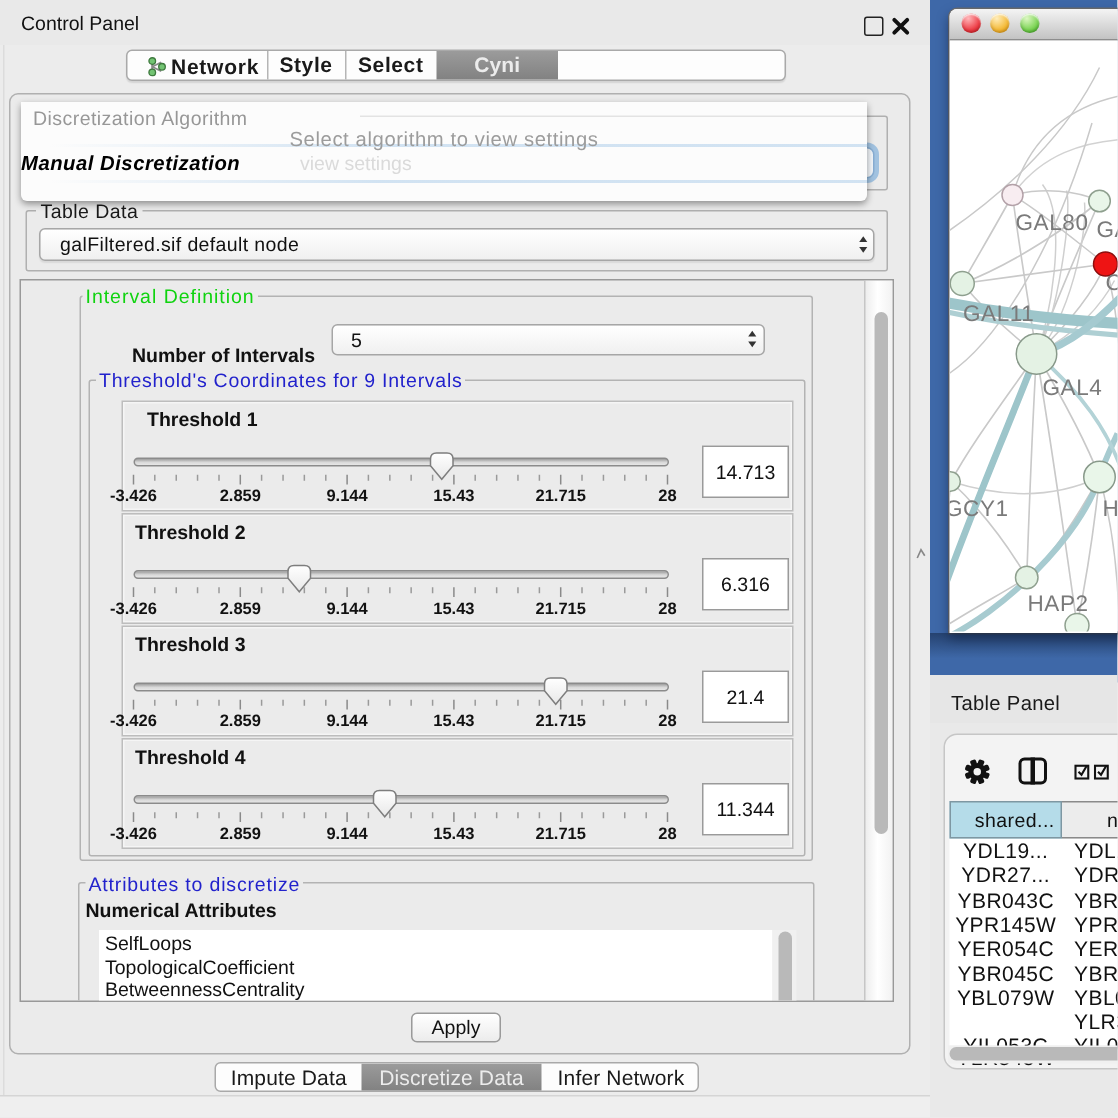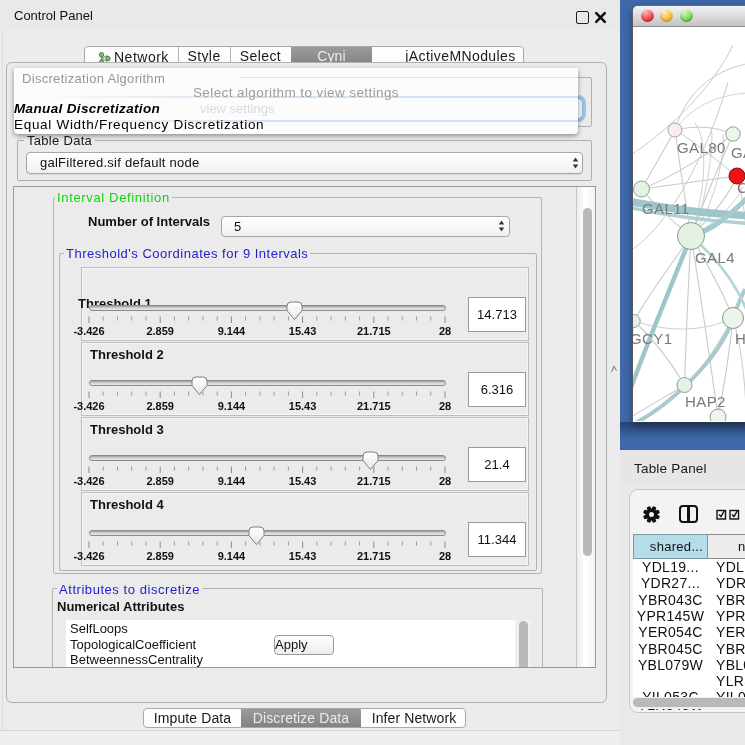--- a/index.html
+++ b/index.html
@@ -12,66 +12,65 @@
 <body>
 <div id="stage">
 <div class="abs" style="left:0;top:0;width:620px;height:745px;background:#ececec;"></div>
 <div class="abs" style="left:0;top:0;width:620px;height:30px;background:#e9e9e9;"></div>
 <div class="abs" style="left:2px;top:30px;width:1px;height:700px;background:#dcdcdc;"></div>
 <div class="abs" style="left:14px;top:8px;font-size:13px;color:#111;">Control Panel</div>
 <div class="abs" style="left:576px;top:11px;width:13px;height:13px;border:1.8px solid #222;border-radius:2px;"></div>
 <svg class="abs" style="left:593px;top:10px;" width="15" height="15" viewBox="0 0 15 15">
       <path d="M3.2 3.2 L11.8 11.8 M11.8 3.2 L3.2 11.8" stroke="#111" stroke-width="2.6" stroke-linecap="round"></path>
     </svg>
-<div class="abs" style="left:84px;top:46px;width:440px;height:21px;background:#fdfdfd;border:1px solid #a9a9a9;border-radius:4px;box-shadow:0 1px 1px rgba(0,0,0,0.10);overflow:hidden;">
+<div class="abs" style="left:84px;top:33px;width:440px;height:21px;background:#fdfdfd;border:1px solid #a9a9a9;border-radius:4px;box-shadow:0 1px 1px rgba(0,0,0,0.10);overflow:hidden;font-weight:bold;">
   <div class="abs" style="left:13px;top:4px;width:13px;height:13px;"><svg width="13" height="13" viewBox="0 0 13 13">
           <line x1="3.5" y1="3" x2="3.5" y2="10" stroke="#8a8a8a" stroke-width="1.4"></line>
           <line x1="3.5" y1="6.5" x2="9.5" y2="3.5" stroke="#8a8a8a" stroke-width="1.1"></line>
           <line x1="3.5" y1="6.5" x2="9.5" y2="9.5" stroke="#8a8a8a" stroke-width="1.1"></line>
           <circle cx="3.5" cy="2.7" r="2.2" fill="#72c372" stroke="#3e7a3e" stroke-width="0.9"></circle>
           <circle cx="3.5" cy="10.3" r="2.2" fill="#72c372" stroke="#3e7a3e" stroke-width="0.9"></circle>
           <circle cx="10" cy="6.5" r="2.2" fill="#72c372" stroke="#3e7a3e" stroke-width="0.9"></circle>
         </svg></div>
   <div class="abs" style="left:29px;top:0;height:21px;line-height:20px;font-size:14px;letter-spacing:0.5px;color:#1a1a1a;">Network</div>
   <div class="abs" style="left:93px;top:0;width:1px;height:21px;background:#b5b5b5;"></div>
   <div class="abs" style="left:93px;top:0;width:52px;height:21px;line-height:19px;text-align:center;font-size:14px;letter-spacing:0.4px;color:#1a1a1a;">Style</div>
   <div class="abs" style="left:145px;top:0;width:1px;height:21px;background:#b5b5b5;"></div>
   <div class="abs" style="left:145px;top:0;width:61px;height:21px;line-height:19px;text-align:center;font-size:14px;letter-spacing:0.4px;color:#1a1a1a;">Select</div>
   <div class="abs" style="left:206px;top:0;width:81px;height:21px;line-height:19px;text-align:center;font-size:14px;letter-spacing:0.1px;background:linear-gradient(#9b9b9b,#7f7f7f);color:#ececec;">Cyni Toolbox</div>
-  <div class="abs" style="left:311px;top:0;width:129px;height:21px;line-height:19px;text-align:center;font-size:14px;letter-spacing:0.4px;color:#1a1a1a;">jActiveMNodules</div>
 </div>
 <div class="abs" style="left:6px;top:62px;width:601px;height:641px;background:#ebebeb;border:1px solid #b0b0b0;border-radius:6px;"></div>
 <div class="abs" style="left:17px;top:77px;width:575px;height:50px;border:1px solid #b0b0b0;border-radius:2px;"></div>
 <div class="abs" style="left:22px;top:71px;background:#ebebeb;padding:0 3px;font-size:13px;letter-spacing:0.3px;color:#3a3a3a;">Discretization Algorithm</div>
 <div class="abs" style="left:30px;top:98px;width:553px;height:21px;border-radius:5px;background:#f2f6fa;border:1px solid #88aed3;box-shadow:0 0 0 3px rgba(100,160,215,0.55);"></div>
 <div class="abs" style="left:44px;top:101px;font-size:13px;color:#a8a8a8;">Select algorithm to view settings</div>
 <div class="abs" style="left:17px;top:140px;width:575px;height:41px;border:1px solid #b0b0b0;border-radius:2px;"></div>
 <div class="abs" style="left:24px;top:133px;background:#ebebeb;padding:0 3px;font-size:13px;letter-spacing:0.3px;color:#1a1a1a;">Table Data</div>
 <div class="abs" style="left:26px;top:152px;width:557px;height:22px;background:linear-gradient(#ffffff,#f0f0f0);border:1px solid #a6a6a6;border-radius:4px;box-shadow:0 1px 1px rgba(0,0,0,0.08);"></div>
 <div class="abs" style="left:40px;top:155px;font-size:13px;letter-spacing:0.25px;color:#111;">galFiltered.sif default node</div>
 <svg class="abs" style="left:572px;top:157px;" width="7" height="12" viewBox="0 0 7 12">
       <path d="M3.5 0.5 L6.2 4.4 L0.8 4.4 Z" fill="#333"></path>
       <path d="M3.5 11.5 L6.2 7.6 L0.8 7.6 Z" fill="#333"></path>
     </svg>
 <div class="abs" style="left:13px;top:186px;width:583px;height:482px;border:1px solid #999;background:#ebebeb;overflow:hidden;">
   <div class="abs" style="left:562px;top:0;width:19px;height:480px;background:linear-gradient(90deg,#ededed,#ffffff 45%,#f2f2f2);border-left:1px solid #c6c6c6;"></div>
   <div class="abs" style="left:569px;top:21px;width:9px;height:348px;background:#b9b9b9;border-radius:4.5px;"></div>
   <div class="abs" style="left:39px;top:10px;width:489px;height:377px;border:1px solid #b3b3b3;border-radius:2px;"></div>
   <div class="abs" style="left:41px;top:3px;background:#ebebeb;padding:0 2px;font-size:13px;letter-spacing:0.65px;color:#0fd30f;">Interval Definition</div>
-  <div class="abs" style="left:74px;top:27px;font-size:13px;font-weight:bold;color:#111;">Number of Intervals</div>
+  <div class="abs" style="left:74px;top:42px;font-size:13px;font-weight:bold;color:#111;">Number of Intervals</div>
   <div class="abs" style="left:207px;top:29px;width:289px;height:21px;background:linear-gradient(#ffffff,#f0f0f0);border:1px solid #a6a6a6;border-radius:4px;"></div>
   <div class="abs" style="left:220px;top:32px;font-size:13px;color:#111;">5</div>
   <svg class="abs" style="left:484px;top:33px;" width="7" height="12" viewBox="0 0 7 12">
         <path d="M3.5 0.5 L6.2 4.4 L0.8 4.4 Z" fill="#333"></path>
         <path d="M3.5 11.5 L6.2 7.6 L0.8 7.6 Z" fill="#333"></path>
       </svg>
   <div class="abs" style="left:45px;top:66px;width:478px;height:318px;border:1px solid #b3b3b3;border-radius:2px;"></div>
   <div class="abs" style="left:50px;top:59px;background:#ebebeb;padding:0 2px;font-size:13px;letter-spacing:0.5px;color:#2222cc;">Threshold's Coordinates for 9 Intervals</div>
   <div class="abs" style="left:67px;top:80px;width:448px;height:74px;border:1px solid #bdbdbd;box-shadow:inset 0 0 0 1px #f5f5f5;"></div>
-  <div class="abs" style="left:64px;top:85px;font-size:13px;font-weight:bold;color:#111;margin-top:24px;">Threshold 1</div>
+  <div class="abs" style="left:84px;top:85px;font-size:13px;font-weight:bold;color:#111;">Threshold 1</div>
   <div class="abs" style="left:75px;top:118px;width:357px;height:6px;border-radius:3px;background:linear-gradient(#9e9e9e,#d9d9d9 55%,#e6e6e6);border:1px solid #8b8b8b;"></div>
   <svg class="abs" style="left:0;top:129px;" width="515" height="8" viewBox="0 0 515 8">
         <line x1="75.0" y1="0.5" x2="75.0" y2="7" stroke="#8a8a8a" stroke-width="1"></line>
         <line x1="89.2" y1="0.5" x2="89.2" y2="4.5" stroke="#9a9a9a" stroke-width="1"></line>
         <line x1="103.5" y1="0.5" x2="103.5" y2="4.5" stroke="#9a9a9a" stroke-width="1"></line>
         <line x1="117.7" y1="0.5" x2="117.7" y2="4.5" stroke="#9a9a9a" stroke-width="1"></line>
         <line x1="132.0" y1="0.5" x2="132.0" y2="4.5" stroke="#9a9a9a" stroke-width="1"></line>
         <line x1="146.2" y1="0.5" x2="146.2" y2="7" stroke="#8a8a8a" stroke-width="1"></line>
         <line x1="160.4" y1="0.5" x2="160.4" y2="4.5" stroke="#9a9a9a" stroke-width="1"></line>
         <line x1="174.7" y1="0.5" x2="174.7" y2="4.5" stroke="#9a9a9a" stroke-width="1"></line>
@@ -253,21 +252,21 @@
   <div class="abs" style="left:454px;top:335px;width:58px;height:35px;background:#fff;border:1px solid #9a9a9a;font-size:13px;color:#111;text-align:center;line-height:33px;">11.344</div>
   <div class="abs" style="left:38px;top:401px;width:491px;height:106px;border:1px solid #b3b3b3;border-radius:2px;"></div>
   <div class="abs" style="left:43px;top:395px;background:#ebebeb;padding:0 2px;font-size:13px;letter-spacing:0.55px;color:#2222cc;">Attributes to discretize</div>
   <div class="abs" style="left:43px;top:412px;font-size:13px;font-weight:bold;color:#111;text-align:right;">Numerical Attributes</div>
   <div class="abs" style="left:52px;top:433px;width:449px;height:49px;background:#ffffff;overflow:hidden;">
         <div style="padding:1px 0 0 4px;font-size:13px;line-height:15.7px;color:#111;">SelfLoops<br>TopologicalCoefficient<br>BetweennessCentrality</div>
       </div>
   <div class="abs" style="left:501px;top:433px;width:16px;height:49px;background:#f0f0f0;"></div>
   <div class="abs" style="left:505px;top:434px;width:9px;height:48px;background:#b9b9b9;border-radius:4.5px 4.5px 0 0;"></div>
 </div>
-<div class="abs" style="left:274px;top:635px;width:60px;height:20px;background:linear-gradient(#ffffff,#ececec);border:1px solid #9a9a9a;border-radius:4px;font-size:13px;color:#111;text-align:left;line-height:18px;">Apply</div>
+<div class="abs" style="left:274px;top:675px;width:60px;height:20px;background:linear-gradient(#ffffff,#ececec);border:1px solid #9a9a9a;border-radius:4px;font-size:13px;color:#111;text-align:center;line-height:18px;">Apply</div>
 <div class="abs" style="left:143px;top:708px;width:323px;height:20px;background:#fdfdfd;border:1px solid #a9a9a9;border-radius:4px;overflow:hidden;">
   <div class="abs" style="left:0;top:0;width:97px;height:20px;line-height:18px;text-align:center;font-size:14px;letter-spacing:0.1px;color:#1a1a1a;">Impute Data</div>
   <div class="abs" style="left:97px;top:0;width:120px;height:20px;line-height:18px;text-align:center;font-size:14px;letter-spacing:0.1px;background:linear-gradient(#9b9b9b,#7f7f7f);color:#ececec;">Discretize Data</div>
   <div class="abs" style="left:217px;top:0;width:106px;height:20px;line-height:18px;text-align:center;font-size:14px;letter-spacing:0.1px;color:#1a1a1a;">Infer Network</div>
 </div>
 <div class="abs" style="left:0;top:730px;width:620px;height:15px;background:#efefef;border-top:1px solid #d5d5d5;"></div>
 <svg class="abs" style="left:609px;top:364px;" width="10" height="10" viewBox="0 0 10 10">
       <path d="M2.5 8 L5 2.5 L7.5 6.5" fill="none" stroke="#888" stroke-width="1.1"></path>
     </svg>
 <div class="abs" style="left:620px;top:0;width:125px;height:455px;background:#3e68a8;"></div>
@@ -384,14 +383,13 @@
   <div class="abs" style="left:3px;top:208px;width:127px;height:9px;background:#b9b9b9;border-radius:4.5px 0 0 4.5px;"></div>
 </div>
 <div class="abs" style="left:14px;top:68px;width:564px;height:66px;background:#fcfcfc;border-radius:0 0 4px 4px;box-shadow:0 2px 5px rgba(0,0,0,0.4);"></div>
 <div class="abs" style="left:22px;top:71px;font-size:13px;letter-spacing:0.3px;color:#979797;">Discretization Algorithm</div>
 <div class="abs" style="left:240px;top:77px;width:338px;height:1px;background:#e3e3e3;"></div>
 <div class="abs" style="left:33px;top:96px;width:545px;height:2px;background:linear-gradient(90deg,rgba(210,226,240,0),rgba(205,224,241,0.9) 40%);"></div>
 <div class="abs" style="left:33px;top:120px;width:545px;height:2px;background:linear-gradient(90deg,rgba(210,226,240,0),rgba(205,224,241,0.9) 40%);"></div>
 <div class="abs" style="left:200px;top:101px;font-size:13px;color:#dadada;">view settings</div>
 <div class="abs" style="left:14px;top:85px;width:564px;height:15px;font-size:13.5px;letter-spacing:0.4px;color:#9c9c9c;text-align:center;">Select algorithm to view settings</div>
 <div class="abs" style="left:14px;top:101px;font-size:13.5px;letter-spacing:0.35px;font-weight:bold;color:#000;font-style:italic;">Manual Discretization</div>
-<div class="abs" style="left:14px;top:117px;font-size:13.5px;letter-spacing:0.7px;color:#000;">Equal Width/Frequency Discretization</div>
 </div>
 
 </body></html>

